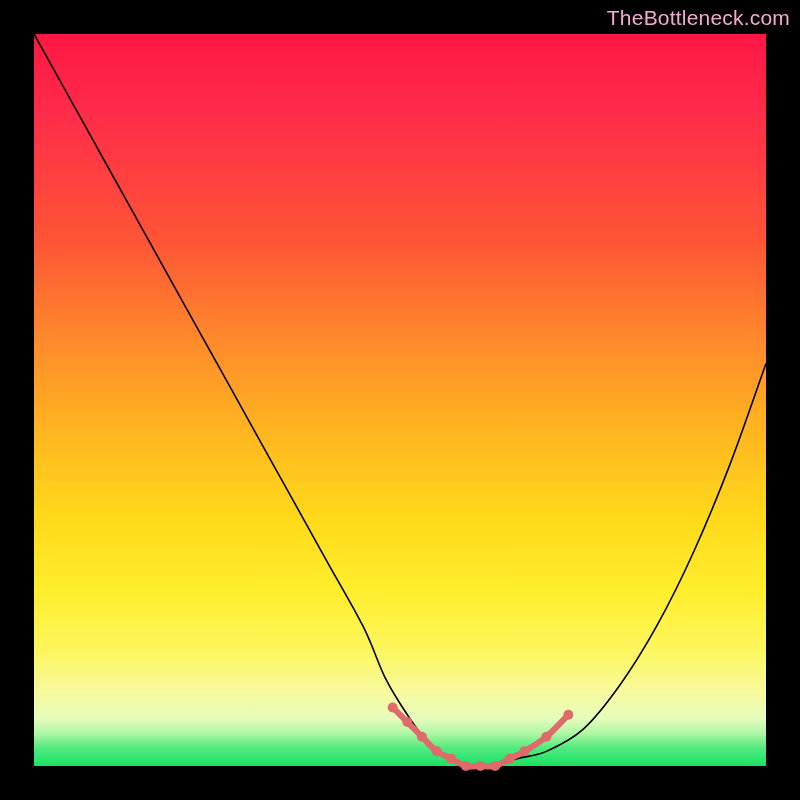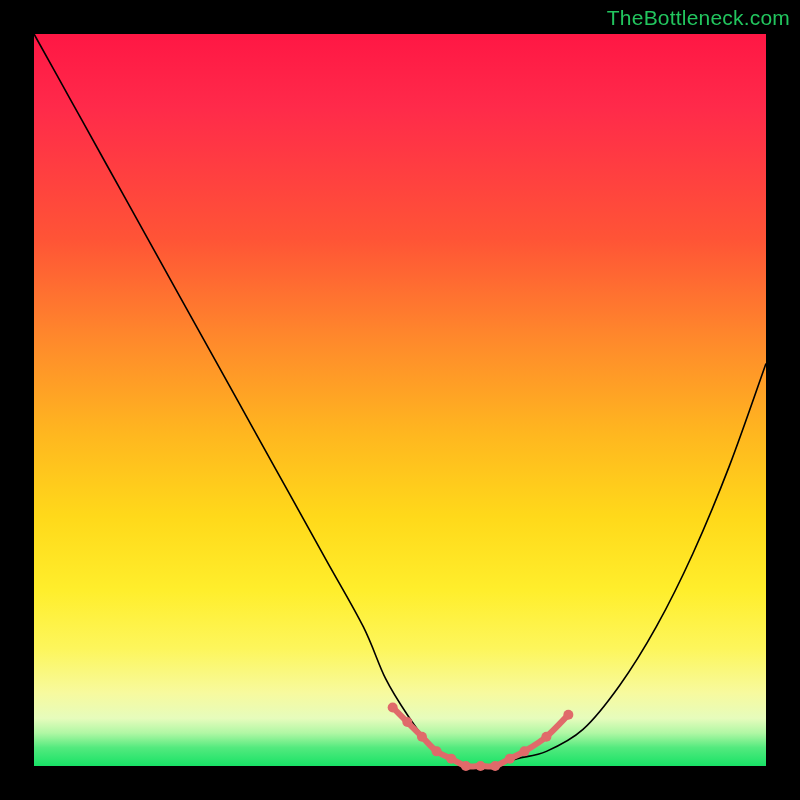--- a/index.html
+++ b/index.html
@@ -46,21 +46,21 @@
     left: 0;
     top: 0;
     width: 732px;
     height: 732px;
     overflow: visible;
   }
   .watermark {
     position: absolute;
     top: 6px;
     right: 10px;
-    color: #22c55e;
+    color: #f9a8d4;
     font-size: 21px;
     letter-spacing: 0.2px;
     user-select: none;
   }
 </style>
 </head>
 <body>
 
 <div class="stage">
   <div class="watermark">TheBottleneck.com</div>

